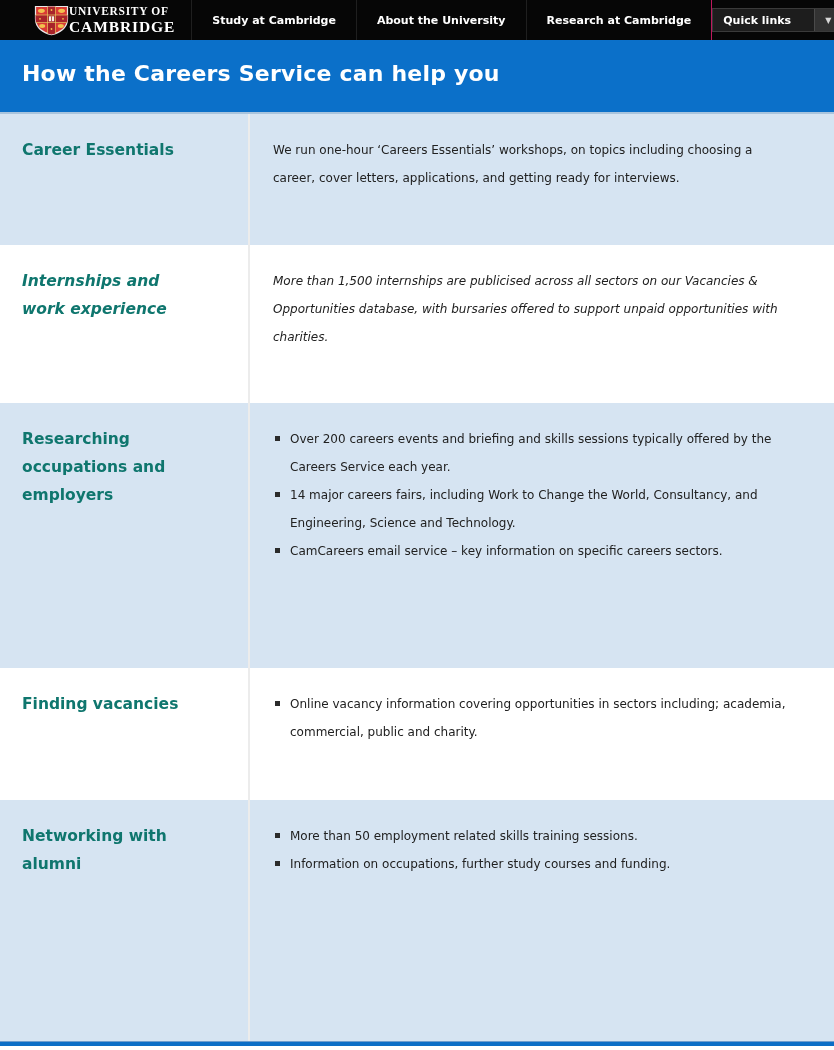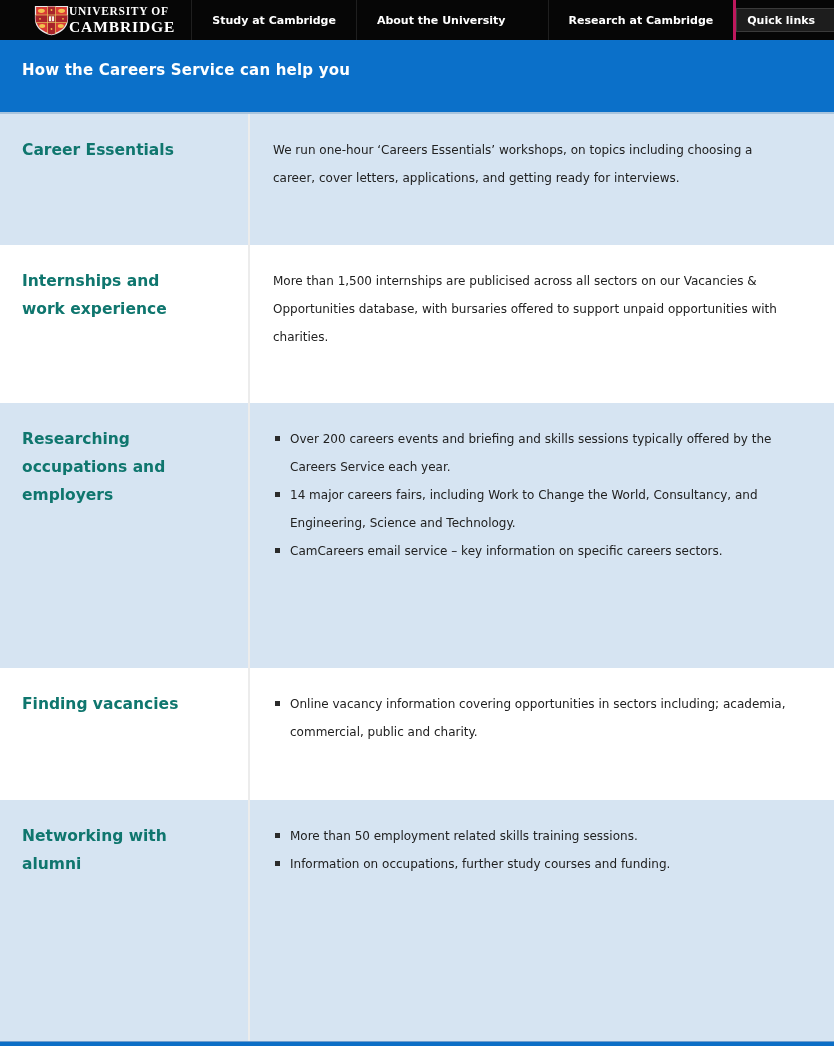--- a/index.html
+++ b/index.html
@@ -38,21 +38,21 @@
     display: flex;
     align-items: center;
     padding: 0 20px;
     color: #ffffff;
     font-size: 11px;
     font-weight: bold;
     border-left: 1px solid #1f1f1f;
     cursor: pointer;
     white-space: nowrap;
   }
-  .nav-item:last-child { border-right: 3px solid #be185d; margin-left: 22px; }
+  .nav-item:last-child { border-right: 1px solid #be185d; }
 
   .topbar-right {
     margin-left: auto;
     display: flex;
     align-items: center;
     gap: 9px;
     padding-right: 28px;
   }
   .quicklinks {
     width: 130px;
@@ -85,32 +85,32 @@
 
   
   .page-header {
     height: 74px;
     background: #0b70c9;
     border-bottom: 2px solid #a9c4dd;
     padding: 21px 20px 0 22px;
   }
   .page-title {
     color: #ffffff;
-    font-size: 15px;
+    font-size: 22px;
     font-weight: bold;
     letter-spacing: 0.2px;
   }
 
   
   .careers-table { width: 834px; }
   .row { display: flex; }
   .row.alt-blue  { background: #d6e4f2; }
   .row.alt-white { background: #ffffff; }
   .careers-table .row:nth-child(1) { min-height: 131px; }
-  .careers-table .row:nth-child(2) { min-height: 158px; }
+  .careers-table .row:nth-child(2) { min-height: 158px; font-style: italic; }
   .careers-table .row:nth-child(3) { min-height: 265px; }
   .careers-table .row:nth-child(4) { min-height: 132px; }
   .careers-table .row:nth-child(5) { min-height: 241px; }
 
   .row-heading {
     flex: 0 0 248px;
     width: 248px;
     padding: 22px 42px 20px 22px;
     font-size: 15.5px;
     font-weight: bold;

